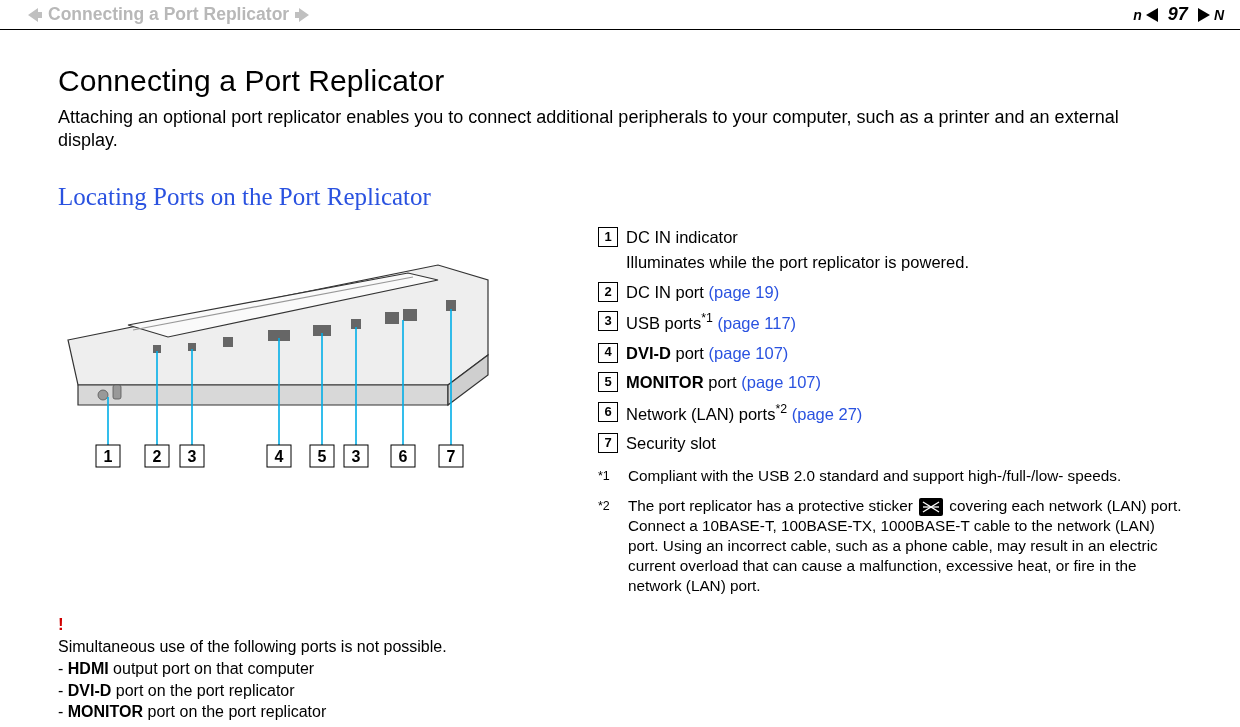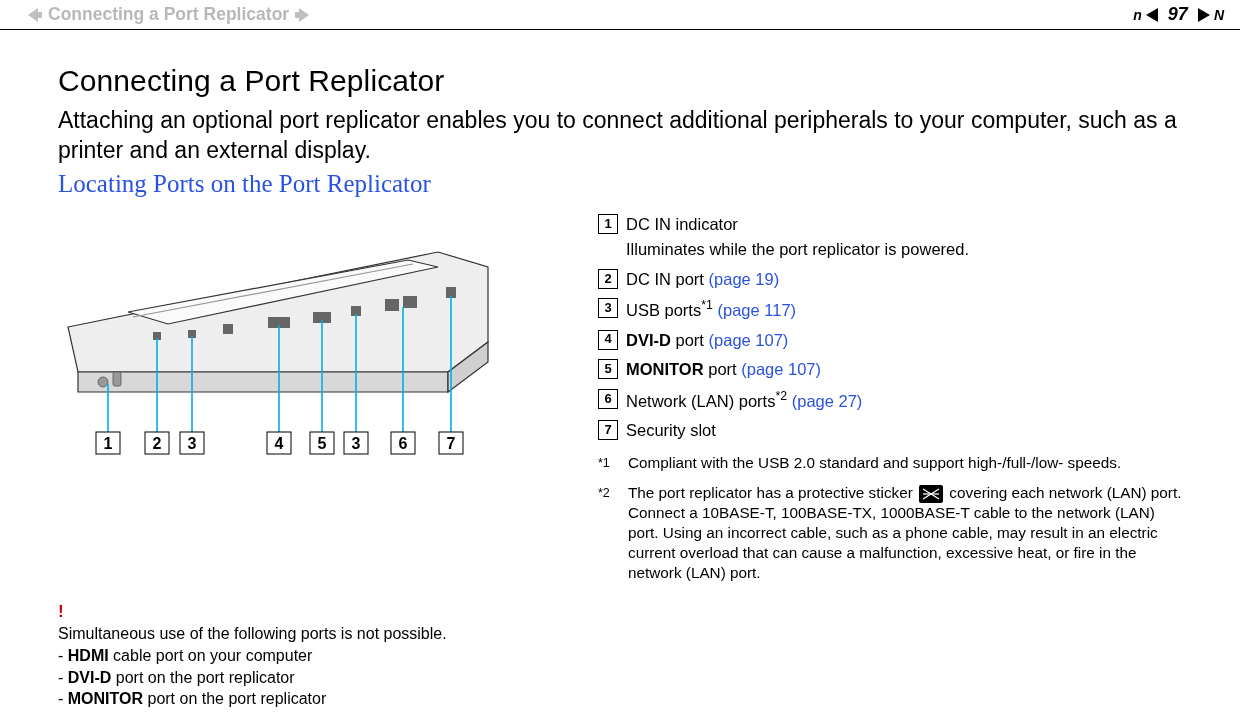--- a/index.html
+++ b/index.html
@@ -48,23 +48,23 @@
   .content {
     padding: 20px 58px 0 58px;
   }
   h1.title {
     font-weight: normal;
     font-size: 30px;
     margin: 14px 0 8px 0;
     letter-spacing: 0.1px;
   }
   .intro {
-    font-size: 23px;
+    font-size: 18px;
     line-height: 1.3;
-    margin: 0 0 4px 0;
+    margin: 0 0 30px 0;
   }
   h2.subtitle {
     color: #2a52e0;
     font-weight: normal;
     font-size: 25px;
     margin: 0 0 14px 0;
     font-family: Liberation Serif, serif;
   }
   .columns {
     display: flex;
@@ -304,17 +304,17 @@
           </span>
           <span> covering each network (LAN) port. Connect a 10BASE-T, 100BASE-TX, 1000BASE-T cable to the network (LAN) port. Using an incorrect cable, such as a phone cable, may result in an electric current overload that can cause a malfunction, excessive heat, or fire in the network (LAN) port.</span>
         </span>
       </div>
     </div>
   </div>
 
   <div class="notice" style="font-family: Helvetica, Arial, sans-serif; font-stretch: condensed;">
     <div class="bang">!</div>
     <div class="line">Simultaneous use of the following ports is not possible.</div>
-    <div class="line"><span>- </span><span class="bold">HDMI</span><span> cable port on your computer</span></div>
+    <div class="line"><span>- </span><span class="bold">HDMI</span><span> output port on that computer</span></div>
     <div class="line"><span>- </span><span class="bold">DVI-D</span><span> port on the port replicator</span></div>
     <div class="line"><span>- </span><span class="bold">MONITOR</span><span> port on the port replicator</span></div>
   </div>
 </div>
 
 </body></html>

